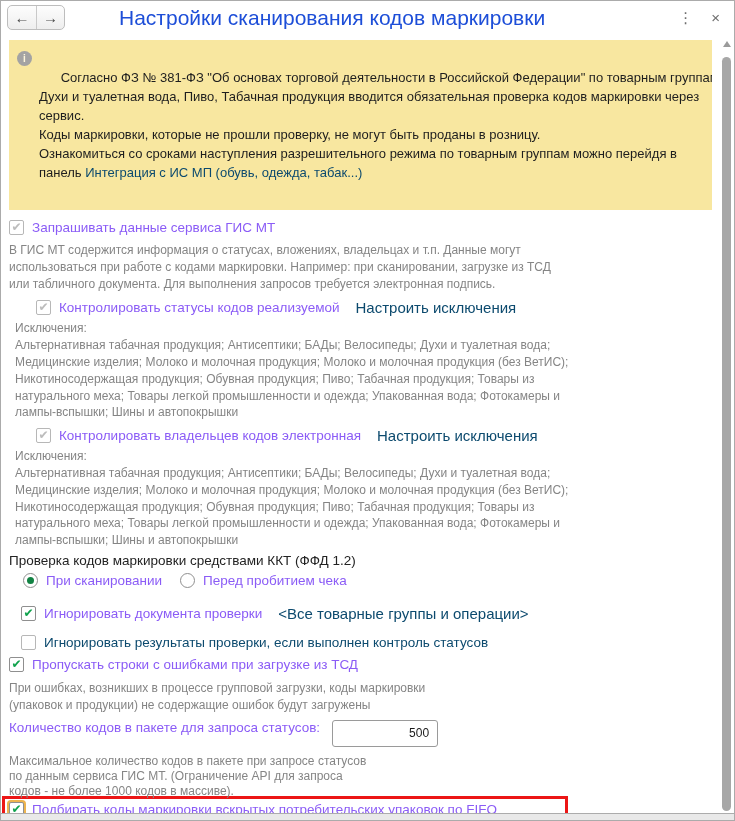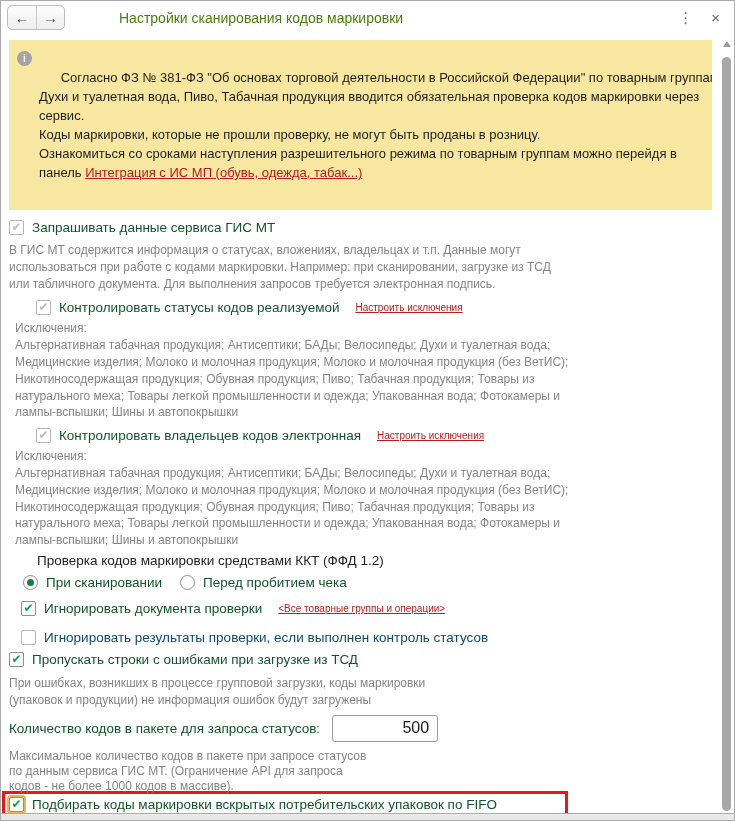--- a/index.html
+++ b/index.html
@@ -10,71 +10,71 @@
             border:1px solid #ABABAB; overflow:hidden; }
 
   
   .titlebar { height:33px; display:flex; align-items:center; padding:0 14px 0 6px; }
   .nav-group { display:flex; height:25px; border:1px solid #BDBDBD; border-radius:5px;
                background:linear-gradient(#FDFDFD,#EEEEEE); overflow:hidden; }
   .nav-btn { width:28px; border:none; background:transparent; color:#4A4A4A;
              font-size:15px; line-height:1; cursor:pointer; display:flex;
              align-items:center; justify-content:center; }
   .nav-btn + .nav-btn { border-left:1px solid #C9C9C9; }
-  .title { margin-left:54px; font-size:14px; color:#4d7c0f; white-space:nowrap; }
+  .title { margin-left:54px; font-size:21px; color:#1d4ed8; white-space:nowrap; }
   .tb-actions { margin-left:auto; display:flex; align-items:center; gap:18px; }
   .tb-icon { color:#6E6E6E; font-size:15px; cursor:pointer; line-height:1; }
 
   
   .content { position:absolute; top:33px; left:0; right:0; bottom:7px; padding:2px 22px 0 8px; }
 
   
   .banner { position:relative; margin-top:4px; background:#F8E7A0; padding:9px 8px 9px 30px;
             font-size:13px; line-height:19px; color:#1E1E1E; white-space:pre; overflow:hidden; }
   .info-icon { position:absolute; left:8px; top:11px; width:15px; height:15px; border-radius:50%;
                background:#A3A3A3; color:#FDF6DC; font-size:10px; font-weight:bold;
                display:flex; align-items:center; justify-content:center; }
-  a.lnk { color:#b91c1c; text-decoration:underline; cursor:pointer; white-space:nowrap; }
+  a.lnk { color:#0c4a6e; cursor:pointer; white-space:nowrap; }
 
   
   .gray { color:#858585; font-size:12px; line-height:16.8px; white-space:pre; }
 
   
   .row { display:flex; align-items:center; gap:8px; height:17px; }
   .cb { width:15px; height:15px; flex:none; background:#fff; border:1px solid #8F8F8F;
         border-radius:2px; display:flex; align-items:center; justify-content:center; cursor:pointer; }
   .cb .mark { font-size:12px; line-height:1; font-weight:bold; color:#0FA24C; margin-top:-1px; }
   .cb.disabled { border-color:#B7B7B7; cursor:default; }
   .cb.disabled .mark { color:#BCBCBC; }
   .cb.empty .mark { visibility:hidden; }
   .cb.focus { box-shadow:0 0 0 2px #EDB44E; }
   .radio { width:15px; height:15px; flex:none; border:1px solid #8F8F8F; border-radius:50%;
            background:#fff; display:flex; align-items:center; justify-content:center; cursor:pointer; }
   .radio .dot { width:7px; height:7px; border-radius:50%; background:#128243; }
   .radio.off .dot { visibility:hidden; }
-  .lbl { font-size:13.5px; color:#14532d; white-space:nowrap; }
+  .lbl { font-size:13.5px; color:#8b5cf6; white-space:nowrap; }
   .lbl.dis { color:#0c4a6e; }
-  .row .lnk { font-size:10px; margin-left:8px; }
+  .row .lnk { font-size:15px; margin-left:8px; }
 
   
   .row-request { margin-top:9px; }
   .gis-desc    { margin-top:6px; }
   .row-status  { margin-top:7px; margin-left:27px; }
   .excl        { margin-top:4px; margin-left:6px; }
   .row-owners  { margin-top:6px; margin-left:27px; }
-  .kkt-heading { margin-top:4px; font-size:13.5px; color:#232323;margin-left:28px; }
-  .row-radios  { margin-left:14px; display:flex; align-items:flex-end; gap:8px; height:22px; }
+  .kkt-heading { margin-top:4px; font-size:13.5px; color:#232323; }
+  .row-radios  { margin-top:5px; margin-left:14px; display:flex; align-items:flex-start; gap:8px; height:22px; }
   .radio-gap   { margin-left:10px; }
   .row-ignore  { margin-top:10px; margin-left:12px; }
   .row-ignore2 { margin-top:12px; margin-left:12px; }
   .row-skip    { margin-top:5px; }
   .tsd-desc    { margin-top:7px; }
-  .row-batch   { margin-top:6px; display:flex; align-items:center; gap:12px; height:27px; }
+  .row-batch   { margin-top:6px; display:flex; gap:12px; height:27px; }
   .batch-input { width:106px; height:27px; border:1px solid #9A9A9A; border-radius:3px;
-                 font-family:inherit; font-size:16px; color:#1A1A1A; text-align:right;
+                 font-family:inherit; font-size:12px; color:#1A1A1A; text-align:right;
                  padding:0 8px; outline:none; }
   .batch-desc  { margin-top:7px; line-height:15.4px; }
 
   
   .fifo-box { margin:-4px 0 0 -7px; width:566px; border:3px solid #EC1616;
               padding:2px 6px 2px 4px; }
   .fifo-desc { margin-top:3px; line-height:15.8px; }
 
   
   .scrollbar { position:absolute; top:35px; right:2px; bottom:8px; width:11px; }
@@ -188,21 +188,21 @@
     </div>
 
     <div class="row row-skip">
       <span class="cb">
           <span class="mark">✔</span>
         </span>
       <span class="lbl">Пропускать строки с ошибками при загрузке из ТСД</span>
     </div>
 
     <div class="gray tsd-desc">При ошибках, возникших в процессе групповой загрузки, коды маркировки
-(упаковок и продукции) не информация ошибок будут загружены</div>
+(упаковок и продукции) не содержащие ошибок будут загружены</div>
 
     <div class="row-batch">
       <span class="lbl">Количество кодов в пакете для запроса статусов:</span>
       <input class="batch-input" type="text" value="500" style="">
     </div>
 
     <div class="gray batch-desc">Максимальное количество кодов в пакете при запросе статусов
 по данным сервиса ГИС МТ. (Ограничение API для запроса
 кодов - не более 1000 кодов в массиве).</div>
 

